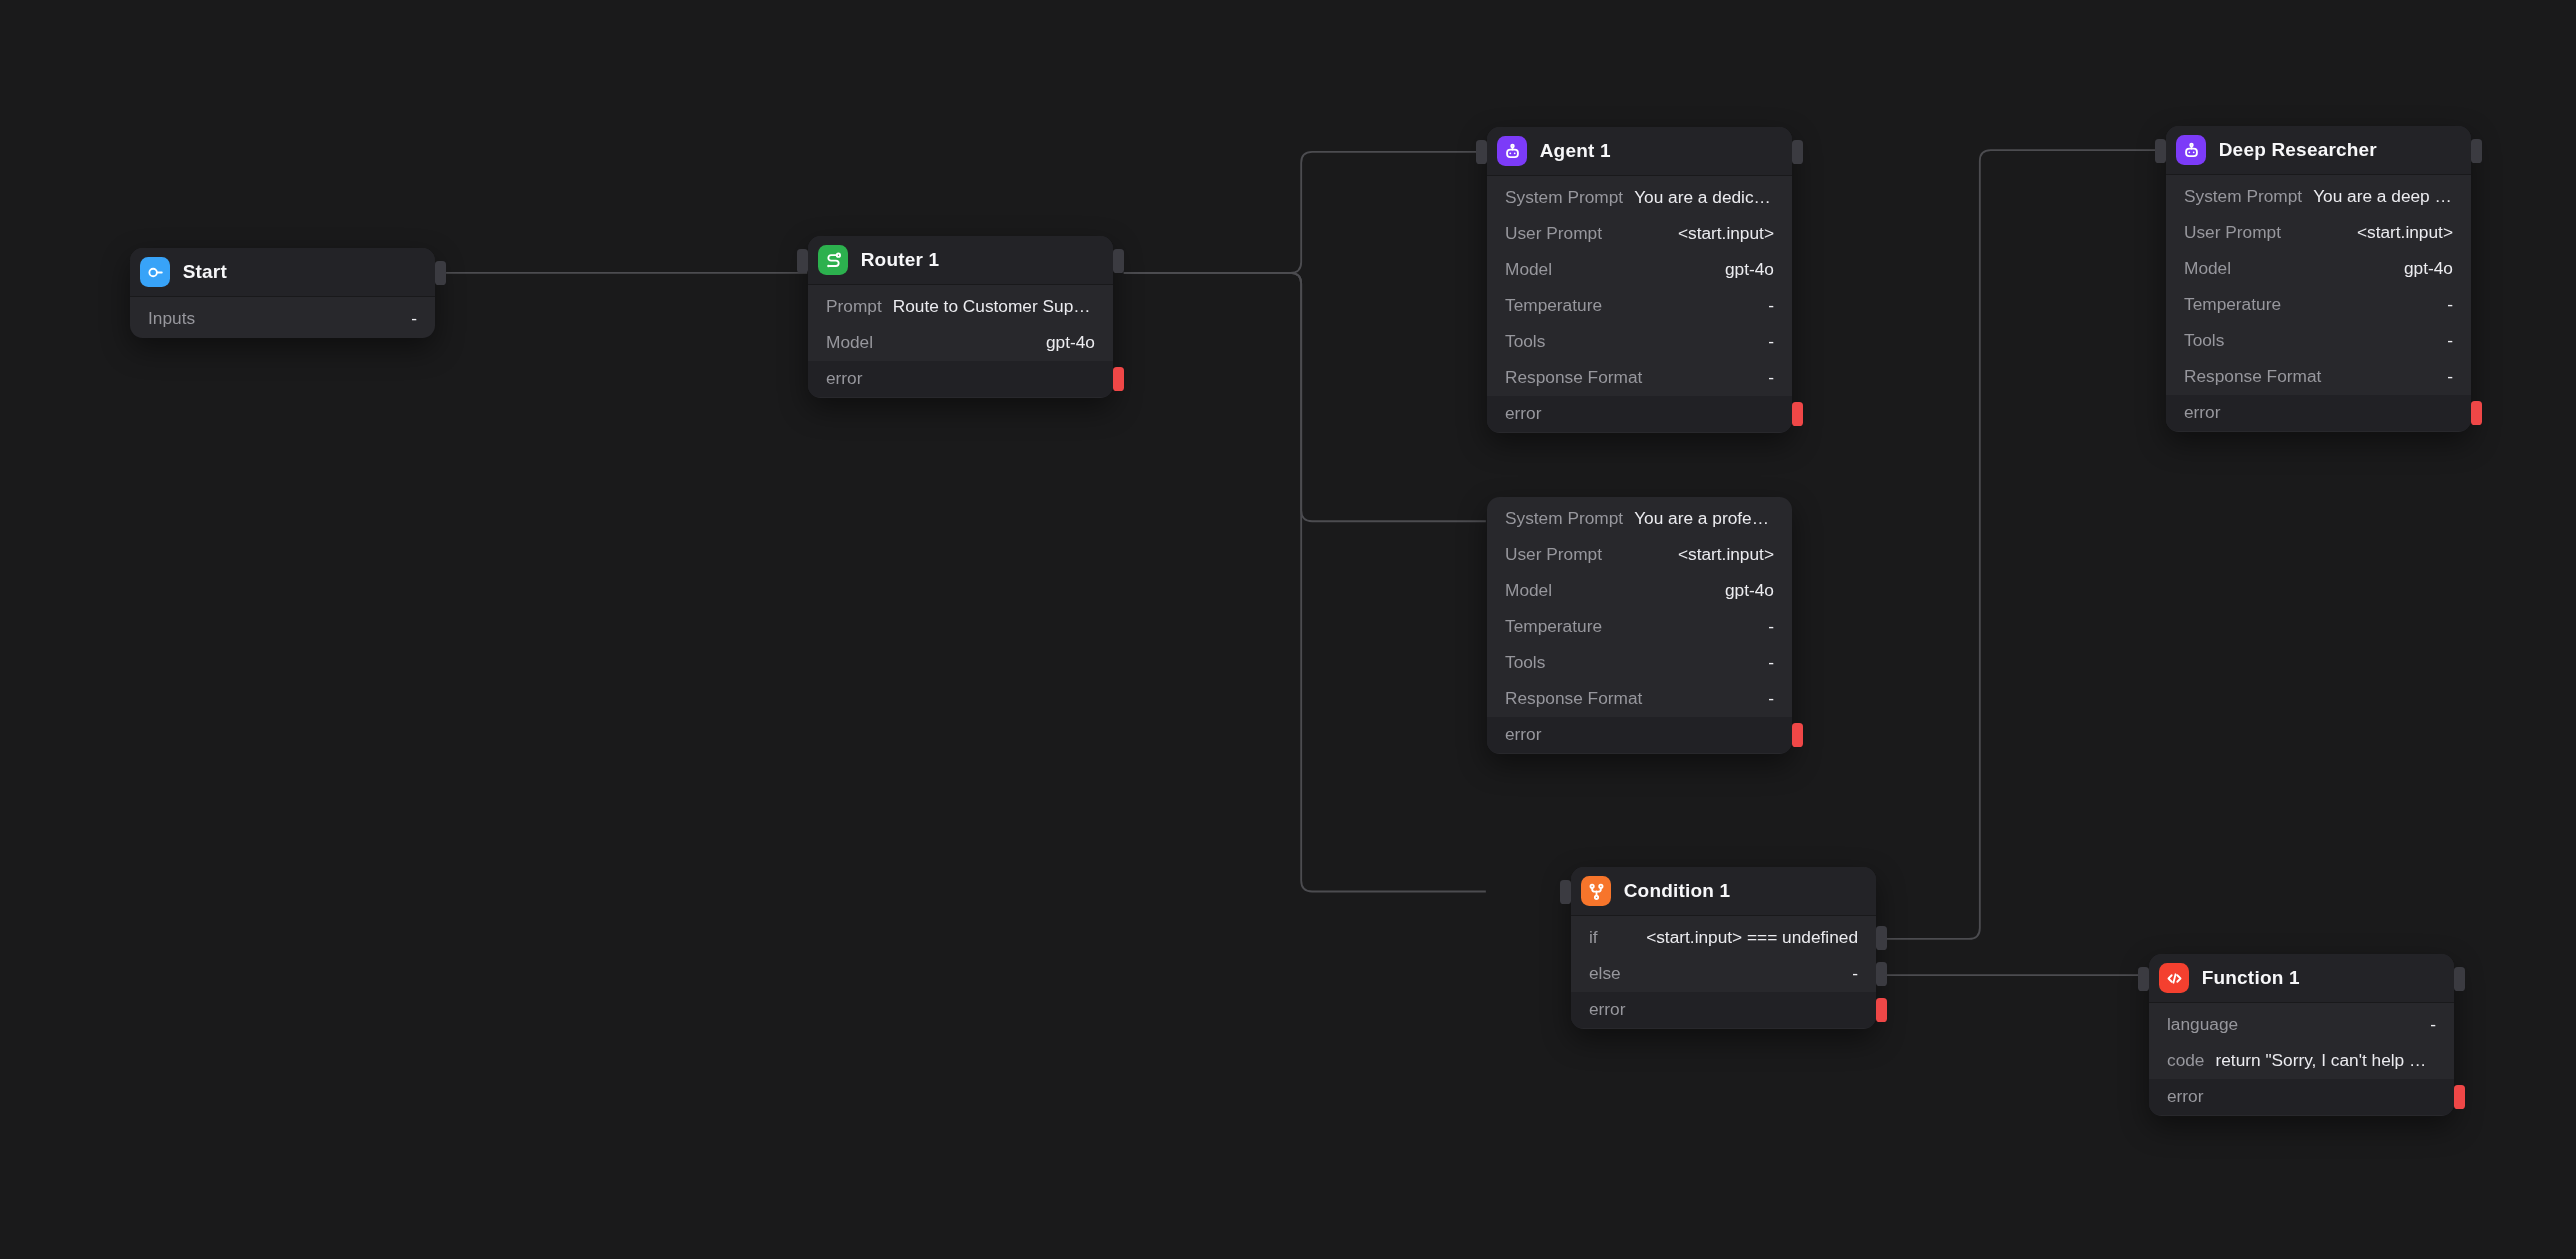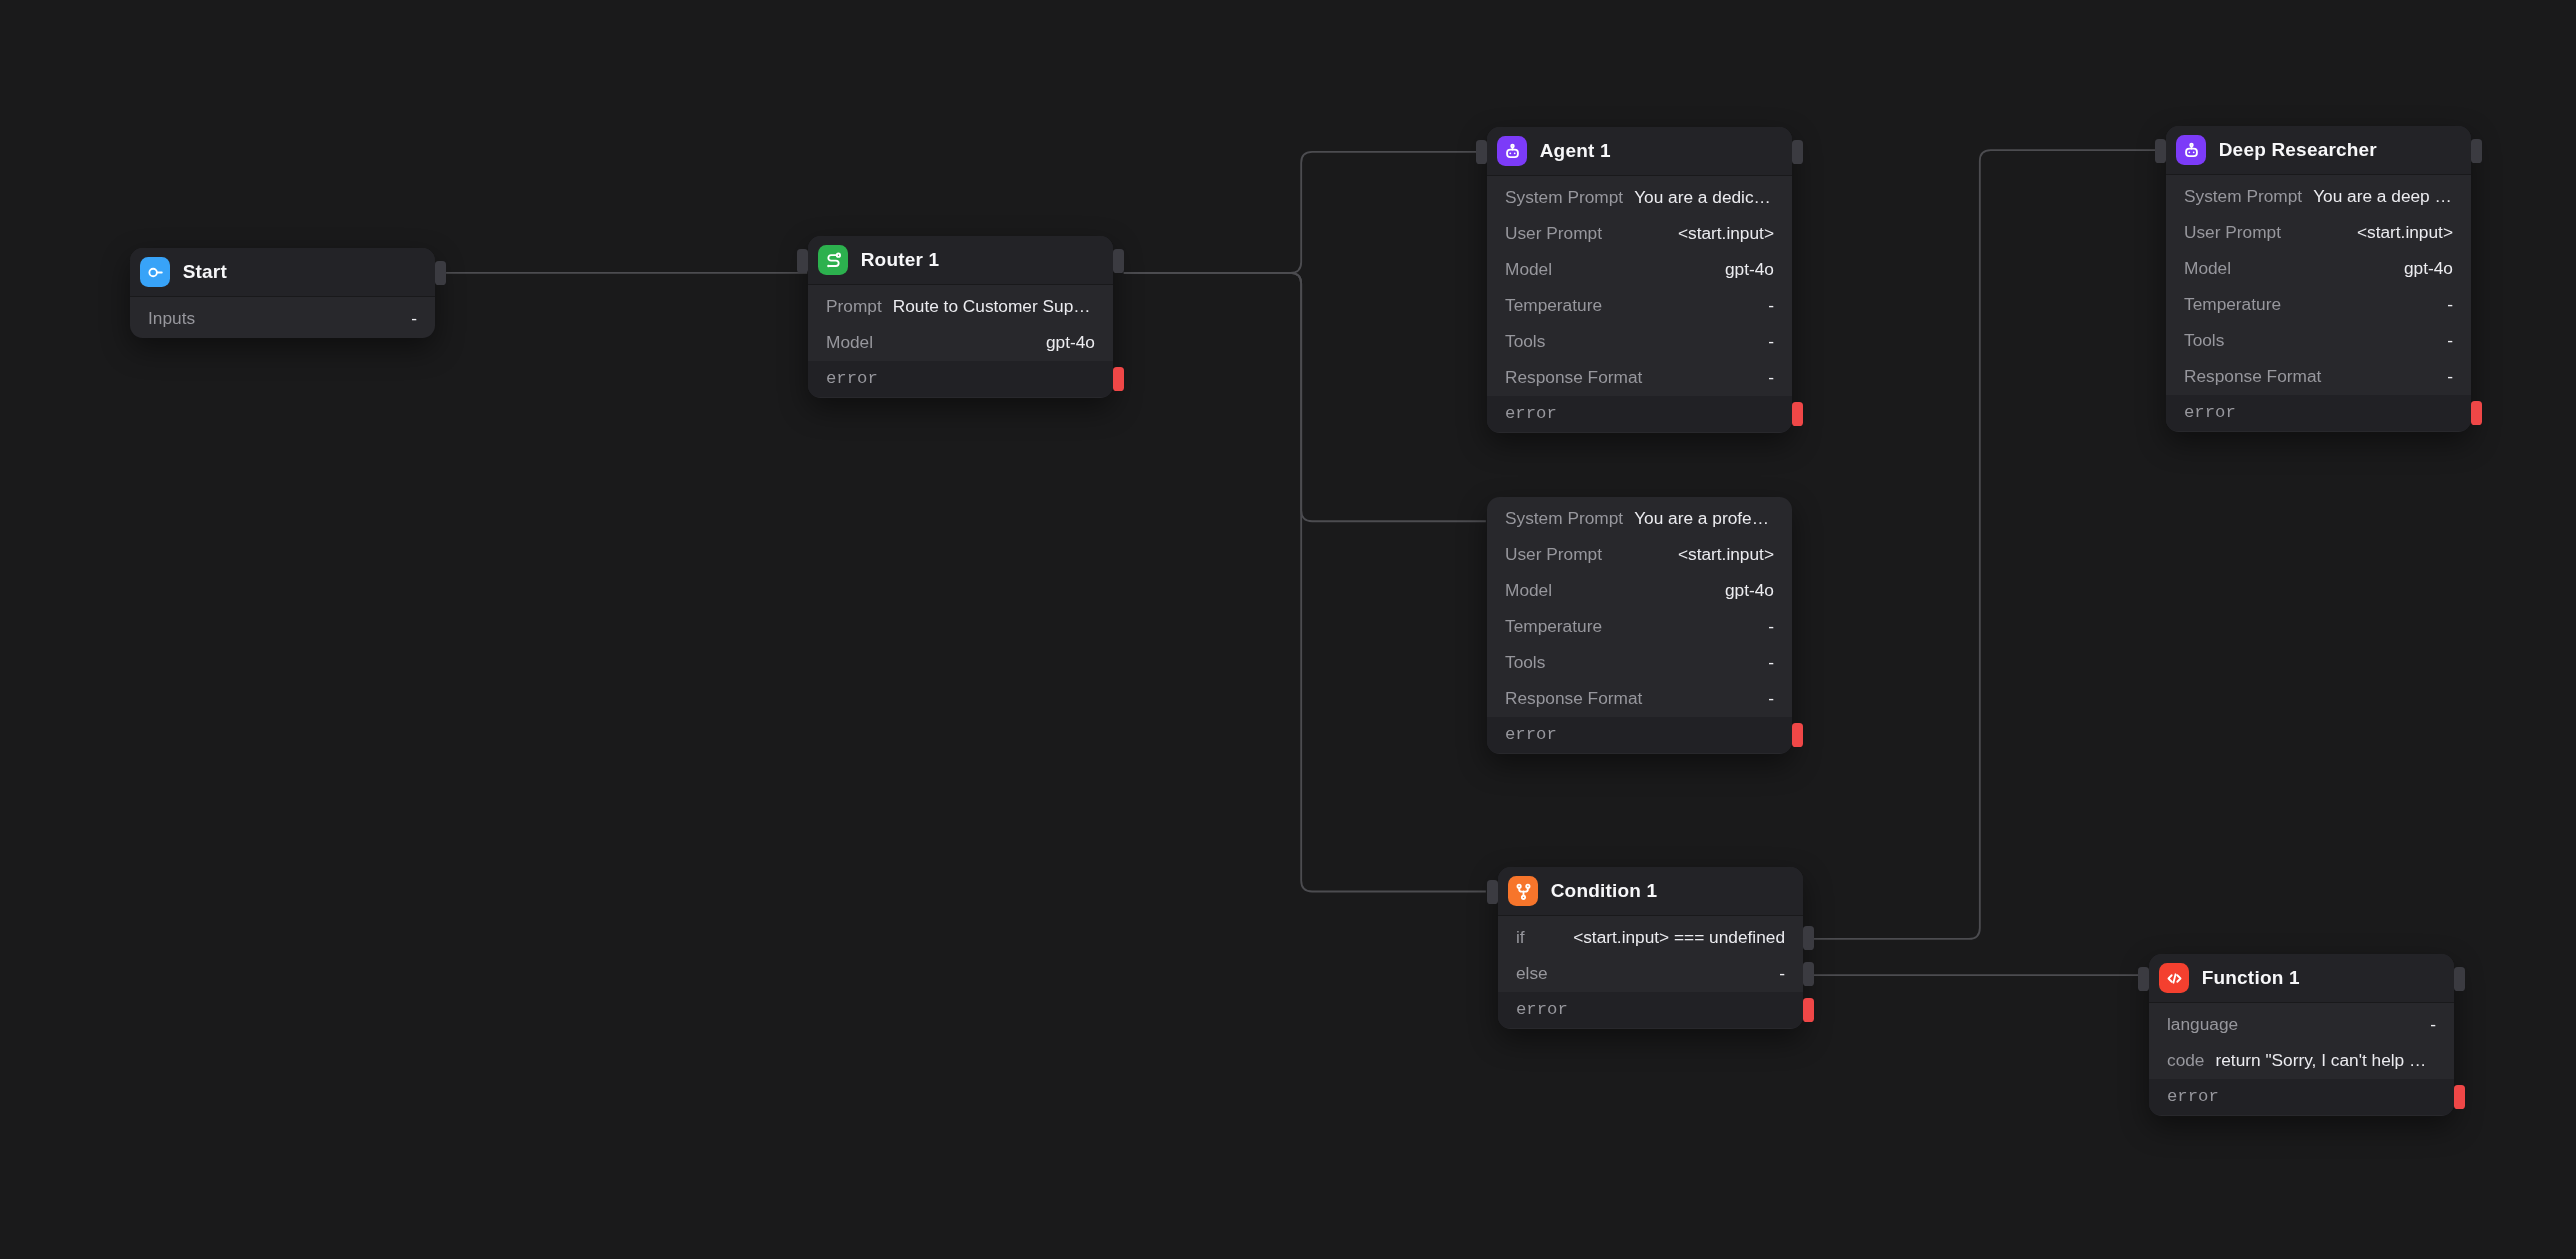--- a/index.html
+++ b/index.html
@@ -70,21 +70,20 @@
     height: 36px;
     display: flex;
     align-items: center;
     justify-content: space-between;
     gap: 11px;
     padding: 0 18px;
     font-size: 17.3px;
   }
   .node-row.error-row {
     background: #212125;
-    font-family: Liberation Mono, monospace;
   }
   .node-row.last-row {
     border-radius: 0 0 11px 11px;
   }
   .row-label {
     color: #97979d;
     white-space: nowrap;
     flex: 0 0 auto;
   }
   .row-value {
@@ -240,21 +239,21 @@
           <span class="row-label">Response Format</span>
           <span class="row-value">-</span>
         </div>
         <div class="node-row error-row last-row">
           <span class="row-label">error</span>
           <span class="row-value"></span>
           <div class="handle output on-row error-handle"></div>
         </div>
       </div>
     </div>
-    <div class="node" style="left: 1498px; top: 867px;">
+    <div class="node" style="left: 1571px; top: 867px;">
       <div class="node-header">
         <div class="node-icon" style="background: rgb(247, 117, 43);">
           <svg width="21" height="21" viewBox="0 0 24 24" fill="none" stroke="#ffffff" stroke-width="2.1" stroke-linecap="round" stroke-linejoin="round">
             <circle cx="7" cy="6.1" r="1.9"></circle>
             <circle cx="17" cy="6.1" r="1.9"></circle>
             <circle cx="12" cy="18.7" r="1.9"></circle>
             <path d="M7 8v1a3.2 3.2 0 0 0 3.2 3.2h1.6M17 8v1a3.2 3.2 0 0 1-3.2 3.2h-1.6M12 12.2v4.6"></path>
           </svg>
         </div>
         <div class="node-title">Condition 1</div>

